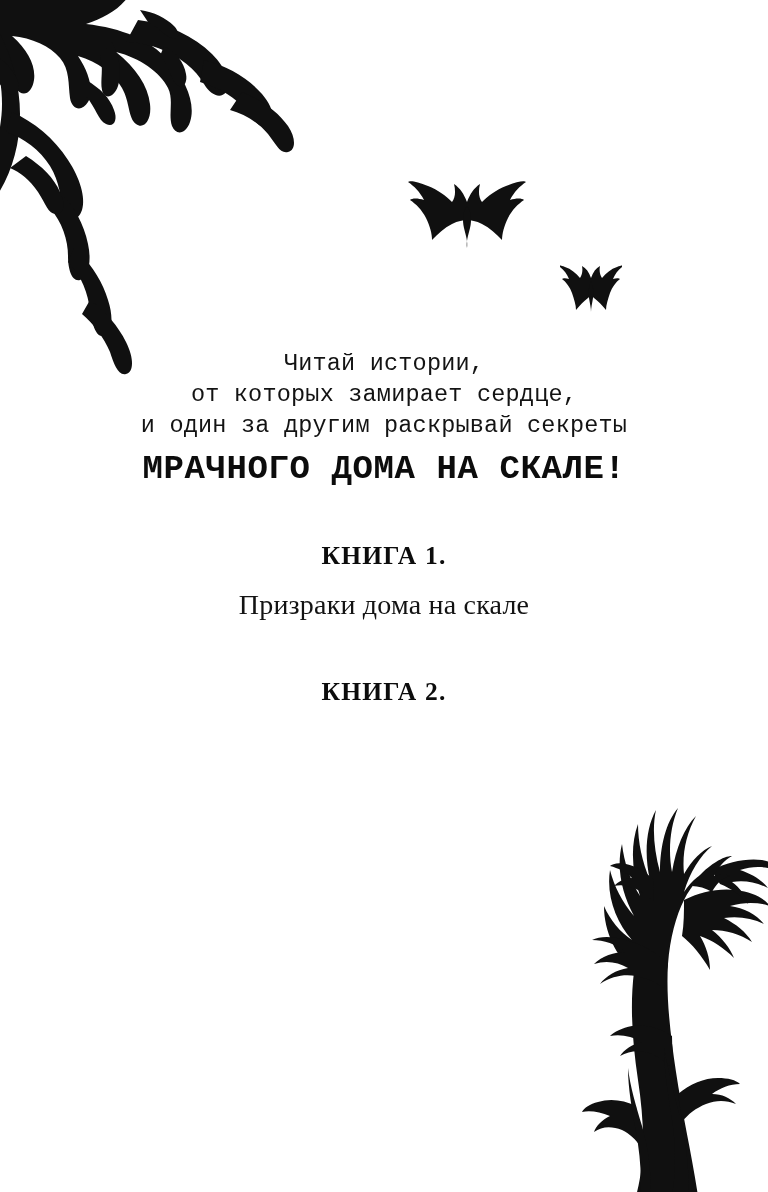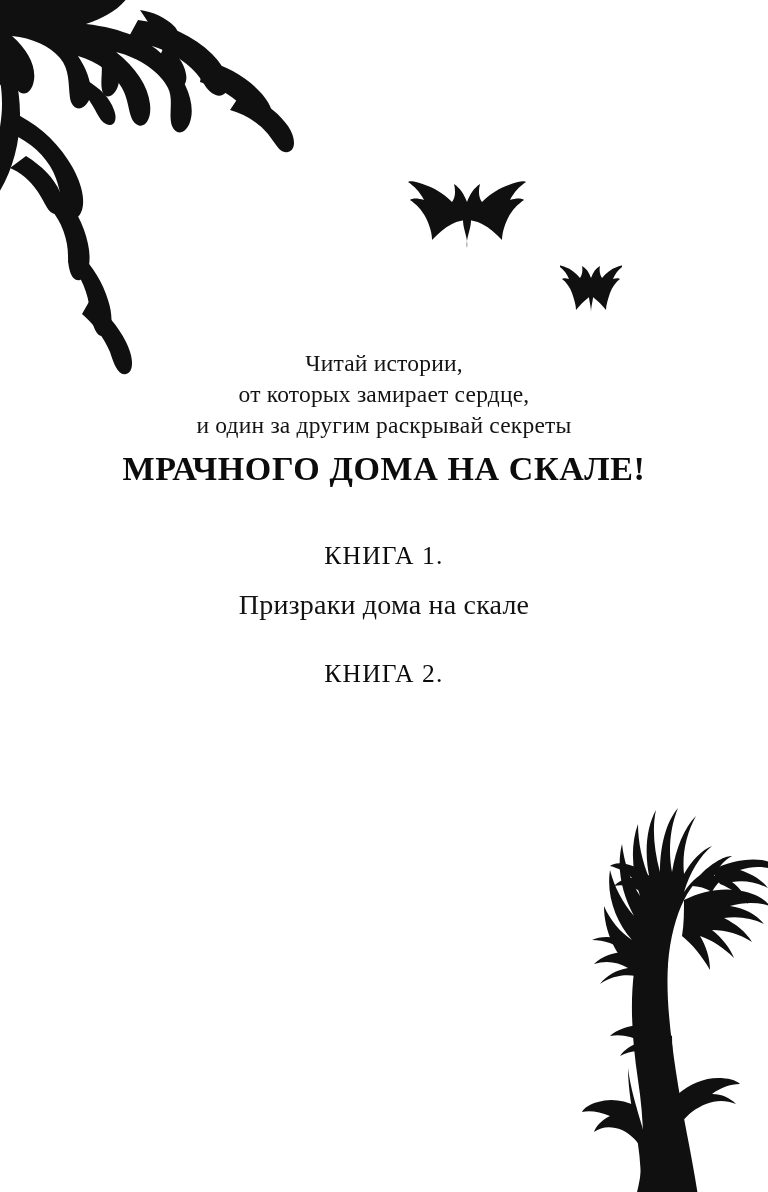--- a/index.html
+++ b/index.html
@@ -59,45 +59,45 @@
   
   .text-block {
     position: absolute;
     left: 0;
     right: 0;
     top: 348px;
     text-align: center;
   }
 
   .lede {
-    font-family: Liberation Serif, serif;
+    font-family: Liberation Mono, monospace;
     font-size: 23.5px;
     line-height: 31px;
     letter-spacing: 0.2px;
     color: #131313;
     text-align: center;
   }
   .lede div { white-space: nowrap; }
 
   .lede-strong {
     display: block;
     margin-top: 10px;
     font-size: 34px;
     font-weight: bold;
     letter-spacing: 0.6px;
     line-height: 36px;
     color: #0c0c0c;
   }
 
   .book-group { margin-top: 54px; }
-  .book-group.second { margin-top: 38px; }
+  .book-group.second { margin-top: 56px; }
 
   .book-label {
     font-size: 25.5px;
-    font-weight: normal;
+    font-weight: bold;
     letter-spacing: 1.2px;
     color: #0c0c0c;
   }
   .book-title {
     margin-top: 18px;
     font-size: 28px;
     letter-spacing: 0.2px;
     color: #131313;
   }
 </style>

